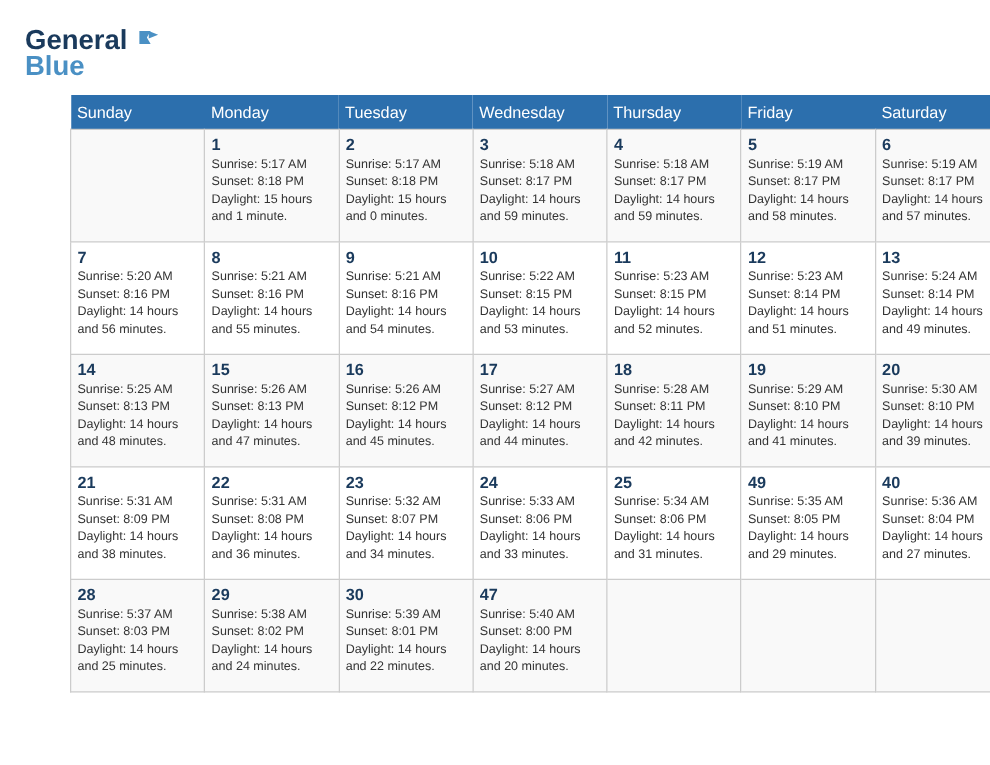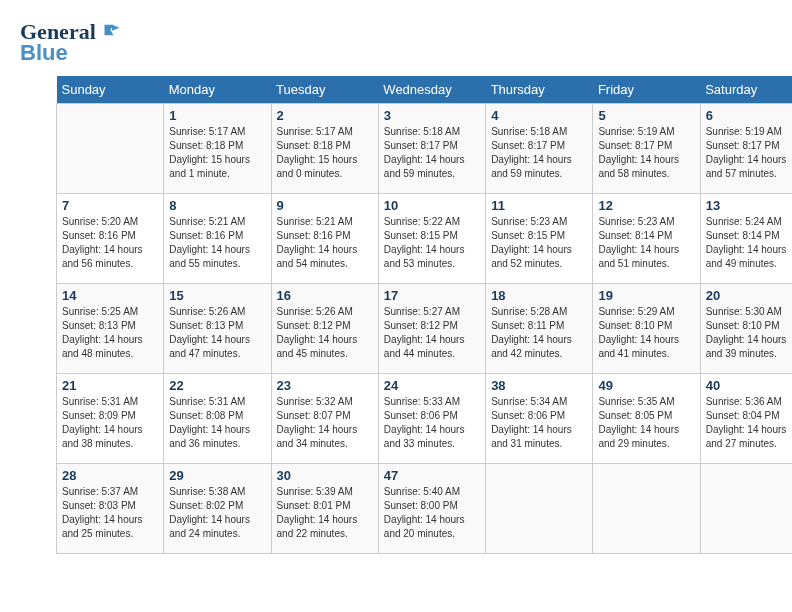--- a/index.html
+++ b/index.html
@@ -85,21 +85,21 @@
     tbody tr:nth-child(even) td {
       background: #fff;
     }
   </style>
 </head>
 <body>
 
 <div class="header">
   <div class="logo">
     <div>
-      <div style="display:flex;align-items:flex-start;font-family:Liberation Serif, serif;">
+      <div style="display:flex;align-items:flex-start;">
         <span class="logo-text">General
           <svg class="logo-icon" viewBox="0 0 24 18" fill="none" xmlns="http://www.w3.org/2000/svg">
             <path d="M2 2 L14 2 L10 9 L14 16 L2 16 Z" fill="#4a90c4"></path>
             <path d="M12 2 L22 6 L12 10 Z" fill="#4a90c4"></path>
           </svg>
         </span>
       </div>
       <div style="display:flex;align-items:flex-start;margin-top:-4px;">
         <span style="font-size:22px;font-weight:bold;color:#4a90c4;">Blue</span>
       </div>
@@ -222,21 +222,21 @@
         </td>
         <td>
           <span class="day-num">23</span>
           <div class="day-info">Sunrise: 5:32 AM<br>Sunset: 8:07 PM<br>Daylight: 14 hours<br>and 34 minutes.</div>
         </td>
         <td>
           <span class="day-num">24</span>
           <div class="day-info">Sunrise: 5:33 AM<br>Sunset: 8:06 PM<br>Daylight: 14 hours<br>and 33 minutes.</div>
         </td>
         <td>
-          <span class="day-num">38</span>
+          <span class="day-num">25</span>
           <div class="day-info">Sunrise: 5:34 AM<br>Sunset: 8:06 PM<br>Daylight: 14 hours<br>and 31 minutes.</div>
         </td>
         <td>
           <span class="day-num">49</span>
           <div class="day-info">Sunrise: 5:35 AM<br>Sunset: 8:05 PM<br>Daylight: 14 hours<br>and 29 minutes.</div>
         </td>
         <td>
           <span class="day-num">40</span>
           <div class="day-info">Sunrise: 5:36 AM<br>Sunset: 8:04 PM<br>Daylight: 14 hours<br>and 27 minutes.</div>
         </td>

